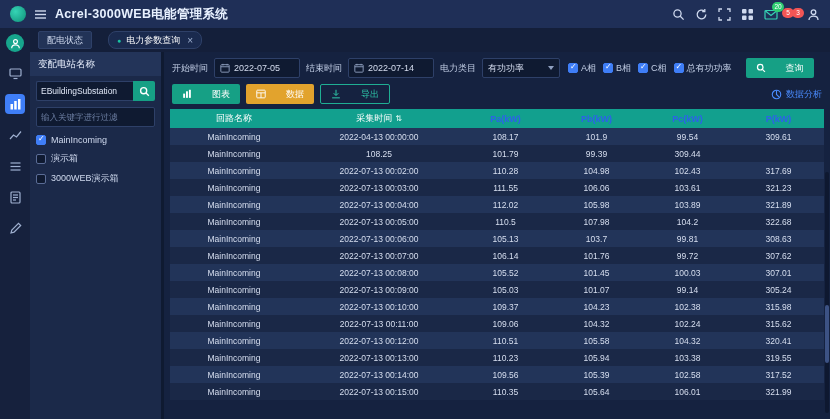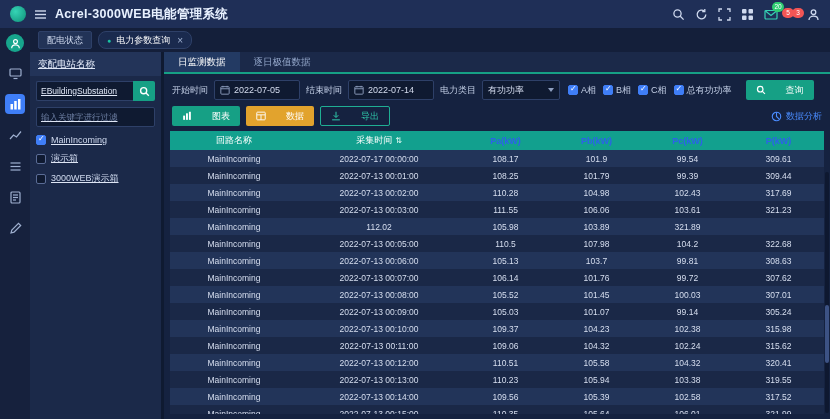--- a/index.html
+++ b/index.html
@@ -35,33 +35,33 @@
   .rail { width:30px; background:#16213d; display:flex; flex-direction:column;
           align-items:center; padding-top:6px; gap:11px; flex:0 0 30px; }
   .rail-avatar { width:18px; height:18px; border-radius:50%; background:#17a68d;
                  display:flex; align-items:center; justify-content:center; }
   .rail-btn { width:20px; height:20px; display:flex; align-items:center;
               justify-content:center; border-radius:4px; cursor:pointer; }
   .rail-btn.active { background:#3f7ef7; }
 
   .main-col { flex:1; display:flex; flex-direction:column; min-width:0; }
   .winTabs { height:24px; background:#141f3a; display:flex; align-items:center;
-             gap:6px; padding:0 8px; flex:0 0 24px; }
+             gap:16px; padding:0 8px; flex:0 0 24px; }
   .wtab { height:18px; display:flex; align-items:center; gap:5px; padding:0 8px;
           background:#223357; border:1px solid #2e4068; border-radius:2px;
           font-size:9px; color:#cfd9ee; cursor:pointer; }
   .wtab.active { background:#1a2a4e; color:#fff;border-radius:8px; }
   .wtab .dot { color:#19c2a2; font-size:7px; }
   .wtab .x { color:#9fb0d0; font-size:10px; margin-left:2px; }
 
   .row2 { flex:1; display:flex; min-height:0; }
 
   
   .panel { width:134px; flex:0 0 134px; background:#1b2949; display:flex;
-           flex-direction:column; border-right:3px solid #0f1a31;text-decoration:underline; }
+           flex-direction:column; border-right:3px solid #0f1a31; }
   .panel-title { height:24px; flex:0 0 24px; display:flex; align-items:center;
                  padding:0 8px; font-size:9.5px; color:#e6edfb; background:#233459; }
   .search-row { display:flex; padding:5px 6px 2px; }
   .station-input { flex:1; height:20px; background:#0f1a31; border:1px solid #2e4068;
                    border-right:none; border-radius:2px 0 0 2px; color:#dfe6f5;
                    font-size:8.5px; padding:0 4px; width:60px;
                    font-family:"Liberation Sans","DejaVu Sans",sans-serif; }
   .search-btn { width:22px; height:20px; background:#16a085; border:none;
                 border-radius:0 2px 2px 0; display:flex; align-items:center;
                 justify-content:center; cursor:pointer; }
@@ -293,24 +293,20 @@
               <span>演示箱</span>
             </div>
             <div class="tree-item">
               <span class="cb"></span>
               <span>3000WEB演示箱</span>
             </div>
           </div>
         </aside>
 
         <main class="content">
-          <div class="ctabs">
-            <span class="ctab active">日监测数据</span>
-            <span class="ctab">逐日极值数据</span>
-          </div>
 
           <div class="filters">
             <span>开始时间</span>
             <span class="fld date">
               <svg width="10" height="10" viewBox="0 0 12 12" fill="none" stroke="#8fa0c0" stroke-width="1.1">
                   <rect x="1" y="2" width="10" height="9" rx="1"></rect>
                   <line x1="1" y1="4.5" x2="11" y2="4.5"></line>
                   <line x1="3.5" y1="1" x2="3.5" y2="3"></line>
                   <line x1="8.5" y1="1" x2="8.5" y2="3"></line>
                 </svg>
@@ -401,29 +397,28 @@
                 <span class="sort">⇅</span>
               </div>
               <div class="th col-blue">Pa(kW)</div>
               <div class="th col-blue">Pb(kW)</div>
               <div class="th col-blue">Pc(kW)</div>
               <div class="th col-blue">P(kW)</div>
             </div>
             <div class="tbody">
                 <div class="trow light">
                   <div class="tcell">MainIncoming</div>
-                  <div class="tcell">2022-07-17 00:00:00</div>
+                  <div class="tcell">2022-04-13 00:00:00</div>
                   <div class="tcell">108.17</div>
                   <div class="tcell">101.9</div>
                   <div class="tcell">99.54</div>
                   <div class="tcell">309.61</div>
                 </div>
                 <div class="trow dark">
                   <div class="tcell">MainIncoming</div>
-                  <div class="tcell">2022-07-13 00:01:00</div>
                   <div class="tcell">108.25</div>
                   <div class="tcell">101.79</div>
                   <div class="tcell">99.39</div>
                   <div class="tcell">309.44</div>
                 </div>
                 <div class="trow light">
                   <div class="tcell">MainIncoming</div>
                   <div class="tcell">2022-07-13 00:02:00</div>
                   <div class="tcell">110.28</div>
                   <div class="tcell">104.98</div>
@@ -433,20 +428,21 @@
                 <div class="trow dark">
                   <div class="tcell">MainIncoming</div>
                   <div class="tcell">2022-07-13 00:03:00</div>
                   <div class="tcell">111.55</div>
                   <div class="tcell">106.06</div>
                   <div class="tcell">103.61</div>
                   <div class="tcell">321.23</div>
                 </div>
                 <div class="trow light">
                   <div class="tcell">MainIncoming</div>
+                  <div class="tcell">2022-07-13 00:04:00</div>
                   <div class="tcell">112.02</div>
                   <div class="tcell">105.98</div>
                   <div class="tcell">103.89</div>
                   <div class="tcell">321.89</div>
                 </div>
                 <div class="trow dark">
                   <div class="tcell">MainIncoming</div>
                   <div class="tcell">2022-07-13 00:05:00</div>
                   <div class="tcell">110.5</div>
                   <div class="tcell">107.98</div>

